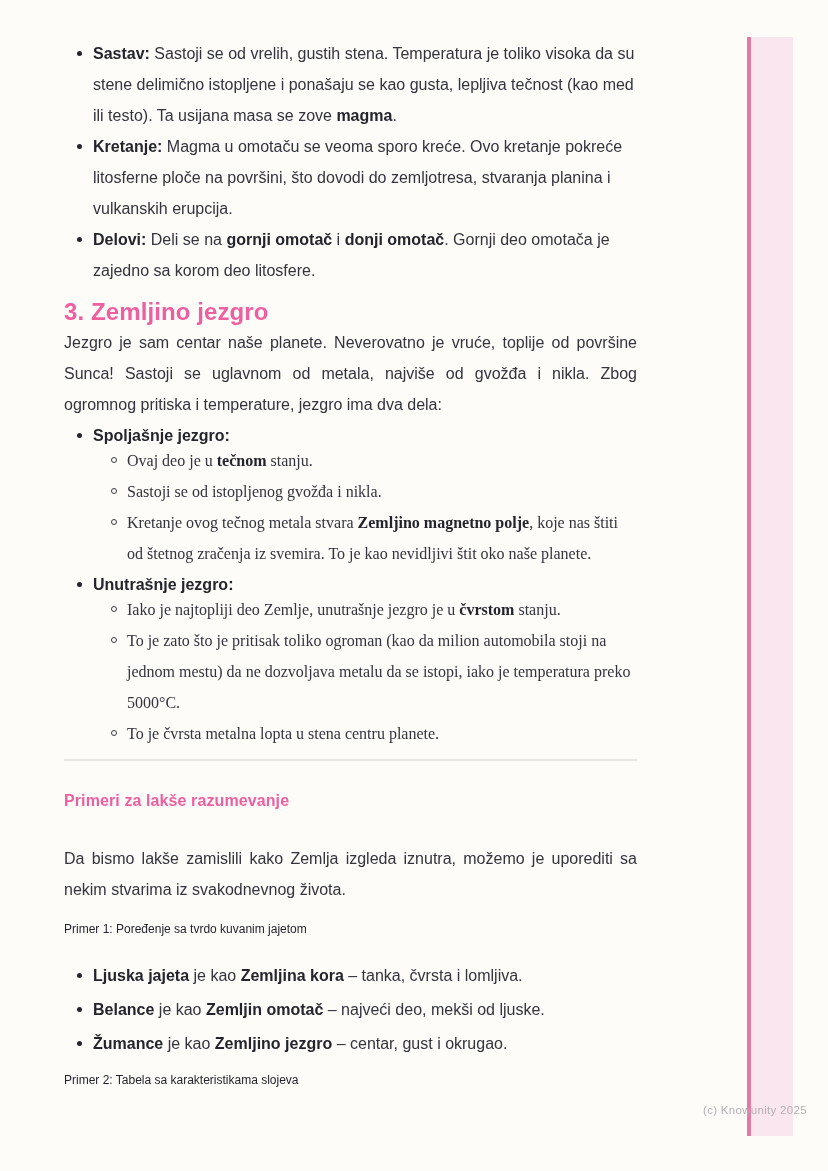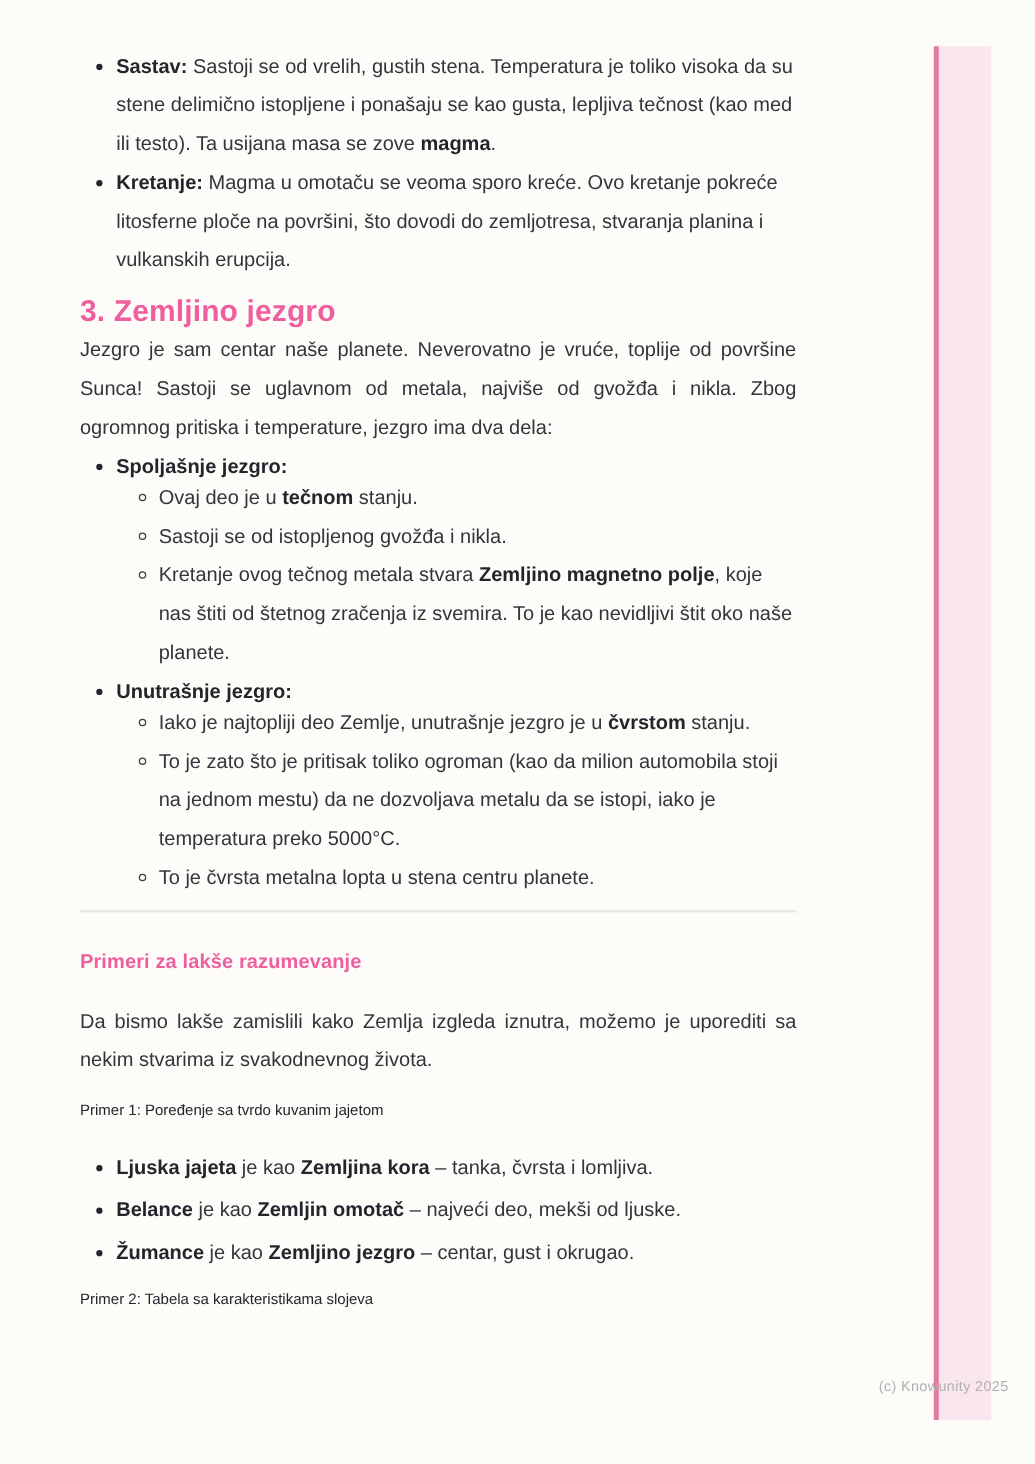--- a/index.html
+++ b/index.html
@@ -25,39 +25,39 @@
     font-size:16px;line-height:31px;
   }
   .b{font-weight:700;color:var(--bold);margin-top:44px;}
   ul{list-style:none;margin:0;padding:0;}
   li{position:relative;}
   li.l1{padding-left:29px;}
   li.l1::before{
     content:"";position:absolute;left:13px;top:13px;
     width:5px;height:5px;border-radius:50%;background:var(--bold);
   }
-  ul.l2{margin-top:-6px;}
+  ul.l2{margin-top:-6px;font-family:Liberation Serif, serif;}
   li.l2{padding-left:34px;}
   li.l2::before{
     content:"";position:absolute;left:18px;top:12px;
     width:6px;height:6px;border-radius:50%;
     border:1.4px solid #3a3b44;background:transparent;box-sizing:border-box;
   }
   h3.sec{
     margin:13px 0 2px;font-size:24px;line-height:26px;font-weight:700;
     color:var(--accent);letter-spacing:.1px;
   }
   h2.sec{
     margin:24px 0 0;font-size:16px;line-height:32px;font-weight:700;
     color:var(--accent);letter-spacing:.1px;
   }
   p{margin:0;}
   p.just{text-align:justify;}
   p.intro1{margin-top:2px;}
-  p.intro2{margin-top:16px;}
+  p.intro2{margin-top:26px;}
   p.subhead{font-weight:400;color:var(--bold);font-size:12px;}
   p.subhead.s1{margin-top:9px;}
   p.subhead.s2{margin-top:6px;}
   hr.divider{
     margin:10px 0 0;border:none;border-top:2px solid var(--divider);
   }
   ul.egg{margin-top:15px;}
   ul.egg li.l1{margin-bottom:3px;}
   .footer-credit{
     position:absolute;left:685px;top:1103px;z-index:2;
@@ -76,20 +76,23 @@
 <body>
 
 <div class="doc">
 
   <ul class="l1">
     <li class="l1">
       <span><span class="b">Sastav:</span><span> Sastoji se od vrelih, gustih stena. Temperatura je toliko visoka da su stene delimično istopljene i ponašaju se kao gusta, lepljiva tečnost (kao med ili testo). Ta usijana masa se zove </span><span class="b">magma</span><span>.</span></span>
     </li>
     <li class="l1">
       <span><span class="b">Kretanje:</span><span> Magma u omotaču se veoma sporo kreće. Ovo kretanje pokreće litosferne ploče na površini, što dovodi do zemljotresa, stvaranja planina i vulkanskih erupcija.</span></span>
+    </li>
+    <li class="l1">
+      <span><span class="b">Delovi:</span><span> Deli se na </span><span class="b">gornji omotač</span><span> i </span><span class="b">donji omotač</span><span>. Gornji deo omotača je zajedno sa korom deo litosfere.</span></span>
     </li>
   </ul>
 
   <h3 class="sec">3. Zemljino jezgro</h3>
 
   <p class="just intro1">Jezgro je sam centar naše planete. Neverovatno je vruće, toplije od površine Sunca! Sastoji se uglavnom od metala, najviše od gvožđa i nikla. Zbog ogromnog pritiska i temperature, jezgro ima dva dela:</p>
 
   <ul class="l1">
     <li class="l1">
       <span><span class="b">Spoljašnje jezgro:</span></span>

